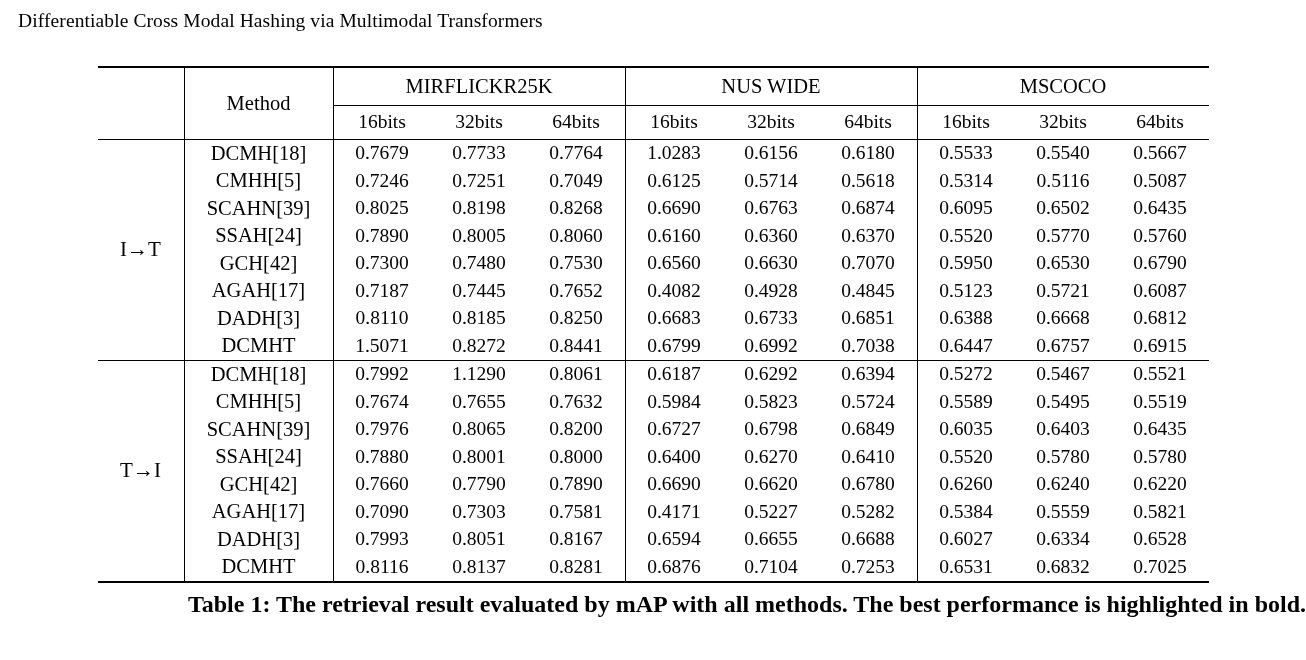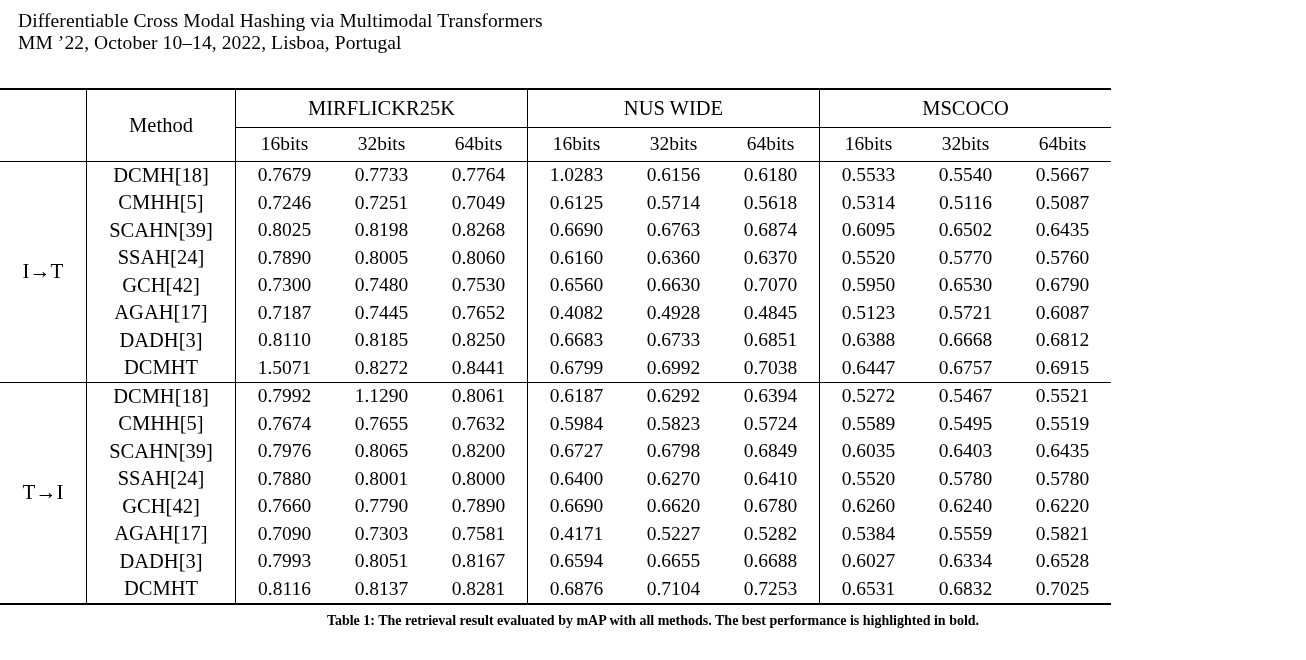--- a/index.html
+++ b/index.html
@@ -32,21 +32,21 @@
   }
   .running-head .left {
     white-space: nowrap;
   }
   .running-head .right {
     white-space: nowrap;
   }
   .table-wrap {
     margin-top: 34px;
     display: flex;
-    justify-content: flex-start;
+    justify-content: center;
   }
   table.maintable {
     border-collapse: collapse;
     font-size: 20px;
     font-family: "Liberation Serif", serif;
     table-layout: fixed;
   }
   table.maintable td, table.maintable th {
     padding: 0;
     font-weight: normal;
@@ -91,34 +91,33 @@
   .num-cell {
     width: 97px;
     height: 27.5px;
     font-size: 19.5px;
   }
   .bold {
     font-weight: bold;
   }
   .caption {
     margin-top: 8px;
-    text-align: center;
-    font-size: 14px;
+    text-align: right;
+    font-size: 24px;
     font-weight: bold;
     font-family: "Liberation Serif", serif;
   }
 </style>
 </head>
 <body>
 
 <div class="page">
 
   <div class="running-head">
     <div class="left">Differentiable Cross Modal Hashing via Multimodal Transformers</div>
-    <div class="right">MM ’22, October 10–14, 2022, Lisboa, Portugal</div>
   </div>
 
   <div class="table-wrap">
     <table class="maintable">
       <colgroup>
         <col style="width:86px">
         <col style="width:148px">
         <col style="width:97px">
           <col style="width:97px">
           <col style="width:97px">

